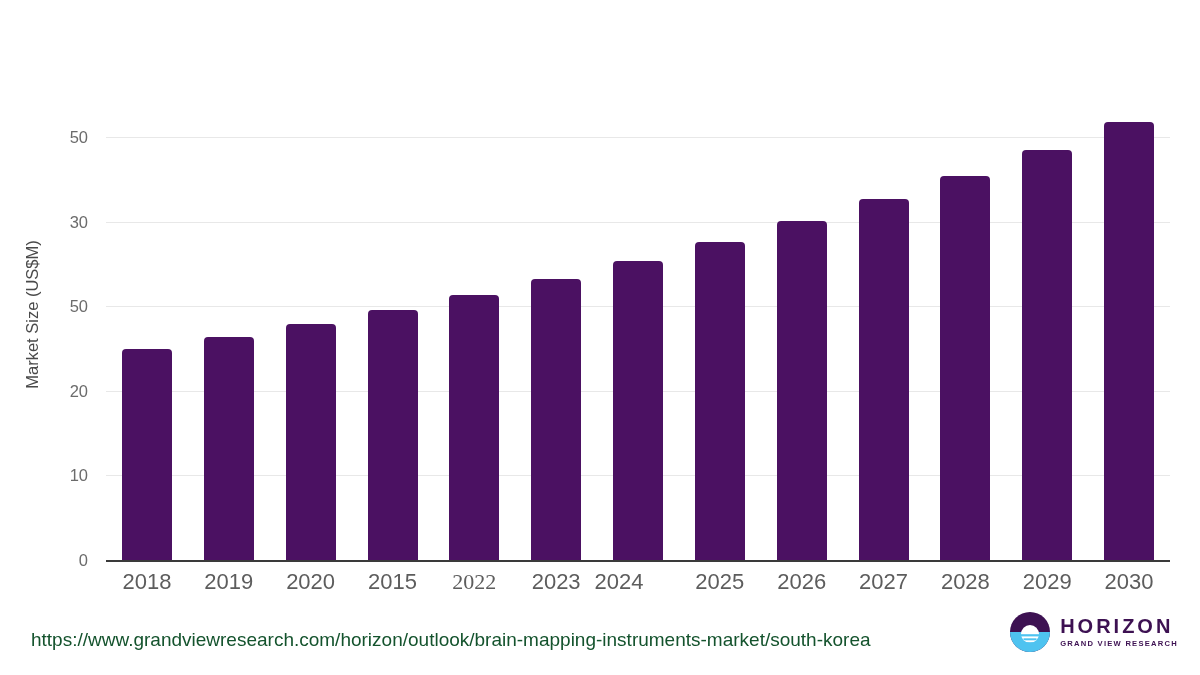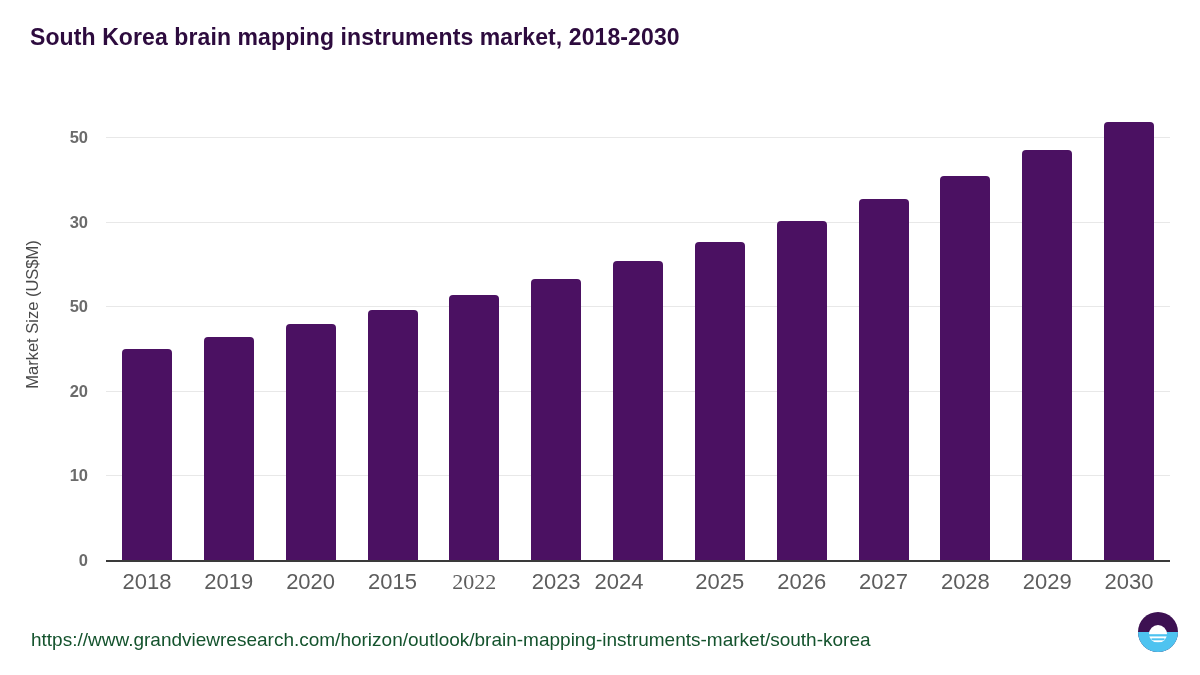--- a/index.html
+++ b/index.html
@@ -58,21 +58,20 @@
     width: 100px;
     height: 500px;
   }
   .y-tick-label {
     position: absolute;
     right: 12px;
     transform: translateY(-50%);
     font-size: 16.5px;
     color: #6b6b6b;
     text-align: right;
-    font-weight: bold;
   }
   .gridlines {
     position: absolute;
     left: 106px;
     top: 0;
     width: 1064px;
     height: 500px;
   }
   .gridline {
     position: absolute;
@@ -165,21 +164,20 @@
     font-weight: bold;
     letter-spacing: 1.25px;
     color: #3d1152;
   }
 </style>
 </head>
 <body>
 
 <div class="page">
 
-  <div class="chart-title">South Korea brain mapping instruments market, 2018-2030</div>
 
   <div class="plot-wrap">
 
     <div class="y-axis-title">Market Size (US$M)</div>
 
     <div class="y-ticks" id="y-ticks">
         <div class="y-tick-label" style="top: 465px;">0</div>
         <div class="y-tick-label" style="top: 380.455px;">10</div>
         <div class="y-tick-label" style="top: 295.909px;">20</div>
         <div class="y-tick-label" style="top: 211.364px;">50</div>
@@ -266,15 +264,19 @@
             <rect x="0" y="20" width="40" height="20"></rect>
           </clipPath>
       </defs>
       <circle cx="20" cy="20" r="20" fill="#3d1152"></circle>
       <circle cx="20" cy="20" r="20" fill="#4ec3f0" clip-path="url(#bottomhalf)"></circle>
       <circle cx="20" cy="22" r="9" fill="#ffffff"></circle>
       <rect x="11" y="22.2" width="18" height="2.2" fill="#4ec3f0"></rect>
       <rect x="13.5" y="26.3" width="13" height="2.0" fill="#4ec3f0"></rect>
       <rect x="16" y="30.2" width="8" height="1.9" fill="#4ec3f0"></rect>
     </svg>
+    <span class="logo-text">
+      <span class="logo-main">HORIZON</span>
+      <span class="logo-sub">GRAND VIEW RESEARCH</span>
+    </span>
   </div>
 
 </div>
 
 </body></html>

